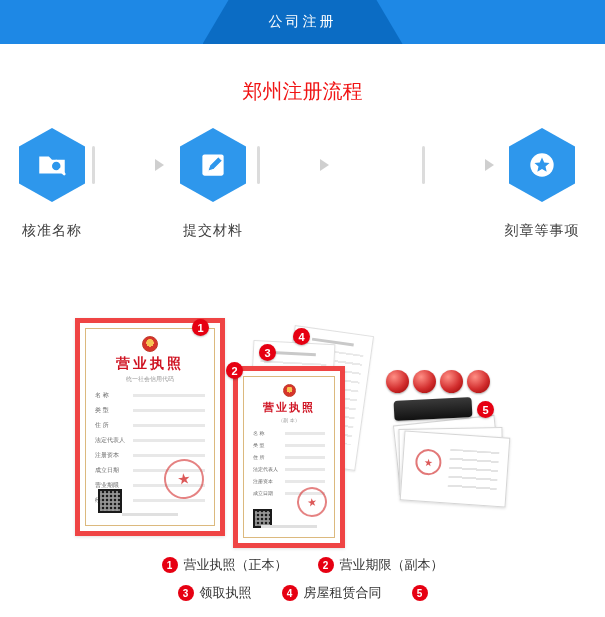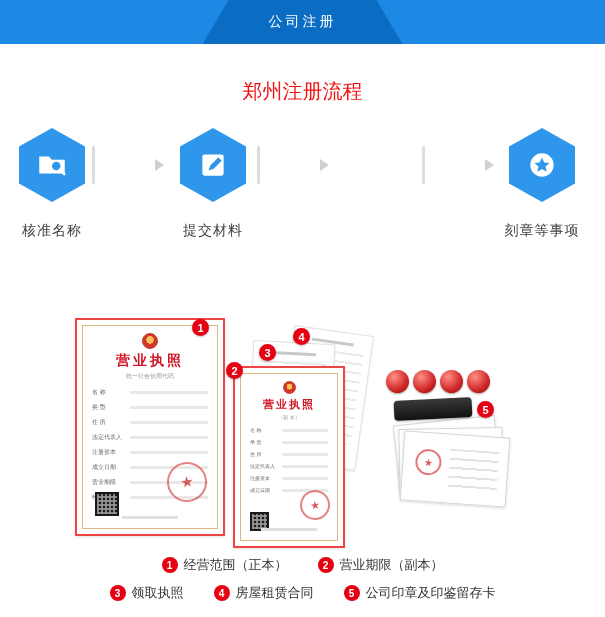--- a/index.html
+++ b/index.html
@@ -24,21 +24,21 @@
   .step { position:absolute; top:128px; width:132px; text-align:center; }
   .hex { width:66px; height:74px; margin:0 auto; background:var(--hex-blue,#2e97ec);
     clip-path:polygon(50% 0,100% 25%,100% 75%,50% 100%,0 75%,0 25%);
     display:flex; align-items:center; justify-content:center; }
   .step-label { margin-top:20px; font-size:14px; color:#404040; letter-spacing:1px; }
   .arrow-group { position:absolute; top:146px; height:38px; display:flex; align-items:center; justify-content:space-between; }
   .divider { width:3px; height:38px; background:#dcdcdc; border-radius:2px; }
   .tri { width:0; height:0; border-top:6px solid transparent; border-bottom:6px solid transparent; border-left:9px solid #cfcfcf; }
 
   
-  .cert { position:absolute; background:#fff; border:2px solid #ef4444; box-shadow:0 1px 3px rgba(0,0,0,.12); }
+  .cert { position:absolute; background:#fff; border:5px solid #ef4444; box-shadow:0 1px 3px rgba(0,0,0,.12); }
   .cert-inner { position:absolute; inset:5px; border:1px solid #dcb97e; padding-top:5px; }
   .emblem { width:16px; height:16px; margin:2px auto 3px; border-radius:50%;
     background:radial-gradient(circle at 50% 42%, #f6c453 0 34%, #d7342a 36%); border:1px solid #c0392b; }
   .cert-title { text-align:center; color:#cf1322; font-weight:bold; letter-spacing:3px; }
   .cert-sub { text-align:center; color:#999; margin-top:2px; white-space:nowrap; }
   .cert-fields { margin:7px 9px 0; }
   .crow { display:flex; align-items:center; margin-bottom:6px; }
   .clab { color:#666; width:34px; flex:none; white-space:nowrap; overflow:hidden; }
   .cval { flex:1; height:3px; background:#e8e8e8; margin-left:4px; }
   #cert1 { left:75px; top:318px; width:150px; height:218px; z-index:3; }
@@ -270,35 +270,34 @@
 
   <div class="img-badge" id="badge1">1</div>
   <div class="img-badge" id="badge2">2</div>
   <div class="img-badge" id="badge3">3</div>
   <div class="img-badge" id="badge4">4</div>
   <div class="img-badge" id="badge5">5</div>
 
   <div class="legend-row" id="legend-row1">
     <div class="litem">
       <span class="lbadge">1</span>
-      <span>经营范围（正本）</span>
+      <span>营业执照（正本）</span>
     </div>
     <div class="litem">
       <span class="lbadge">2</span>
       <span>营业期限（副本）</span>
     </div>
   </div>
   <div class="legend-row" id="legend-row2">
     <div class="litem">
       <span class="lbadge">3</span>
       <span>领取执照</span>
     </div>
     <div class="litem">
       <span class="lbadge">4</span>
       <span>房屋租赁合同</span>
     </div>
     <div class="litem">
       <span class="lbadge">5</span>
-      <span>公司印章及印鉴留存卡</span>
     </div>
   </div>
 
 </div>
 
 </body></html>

